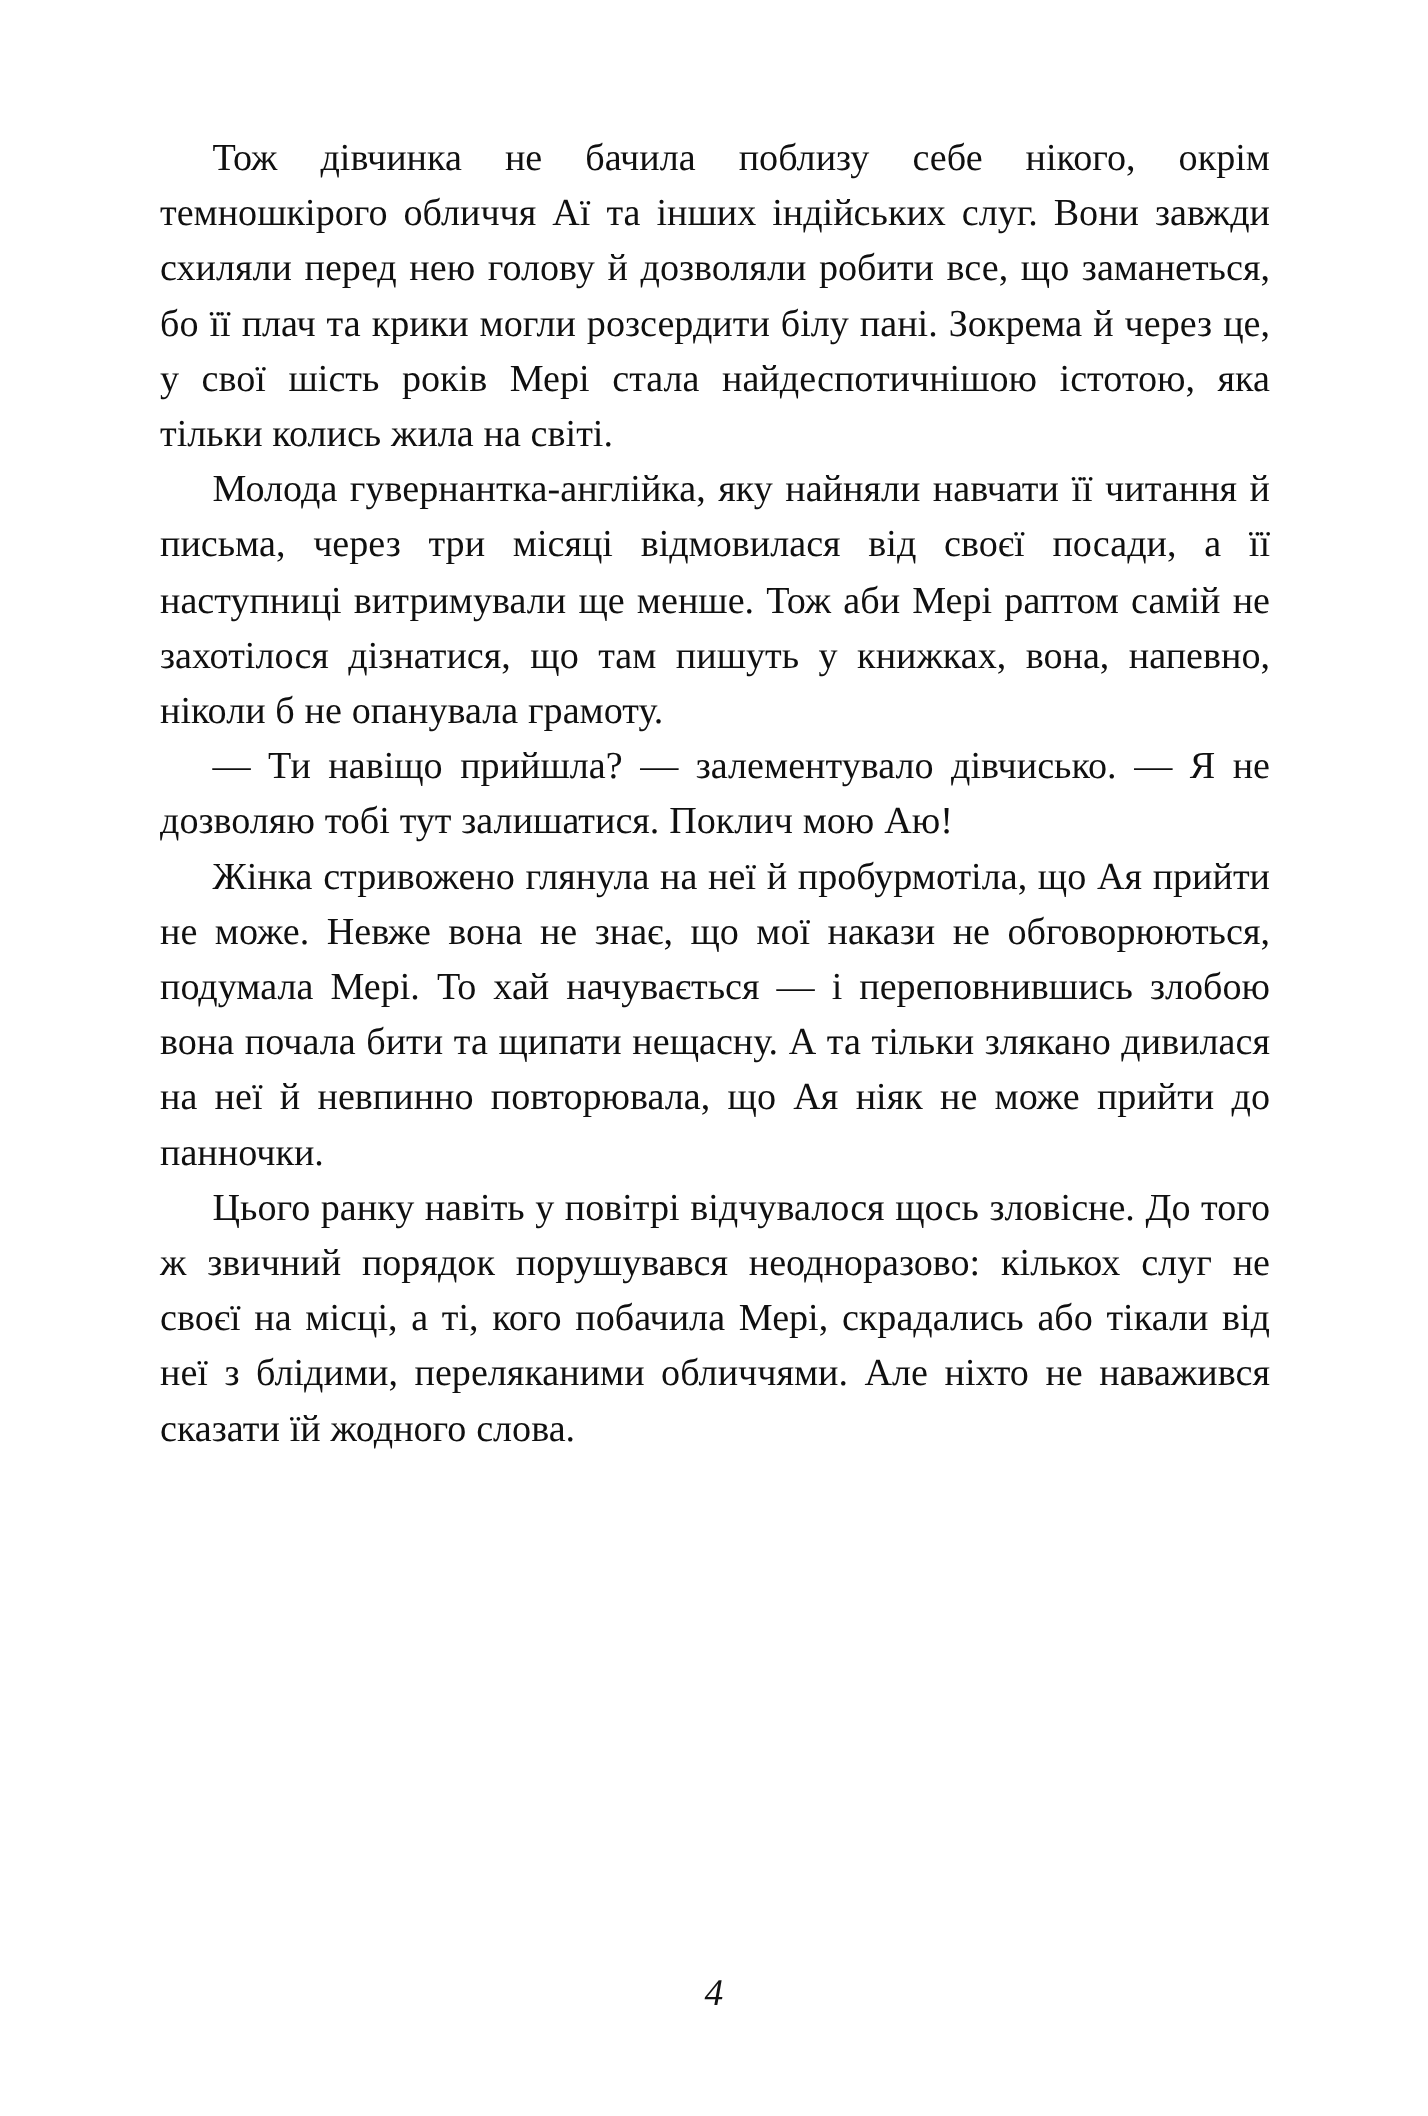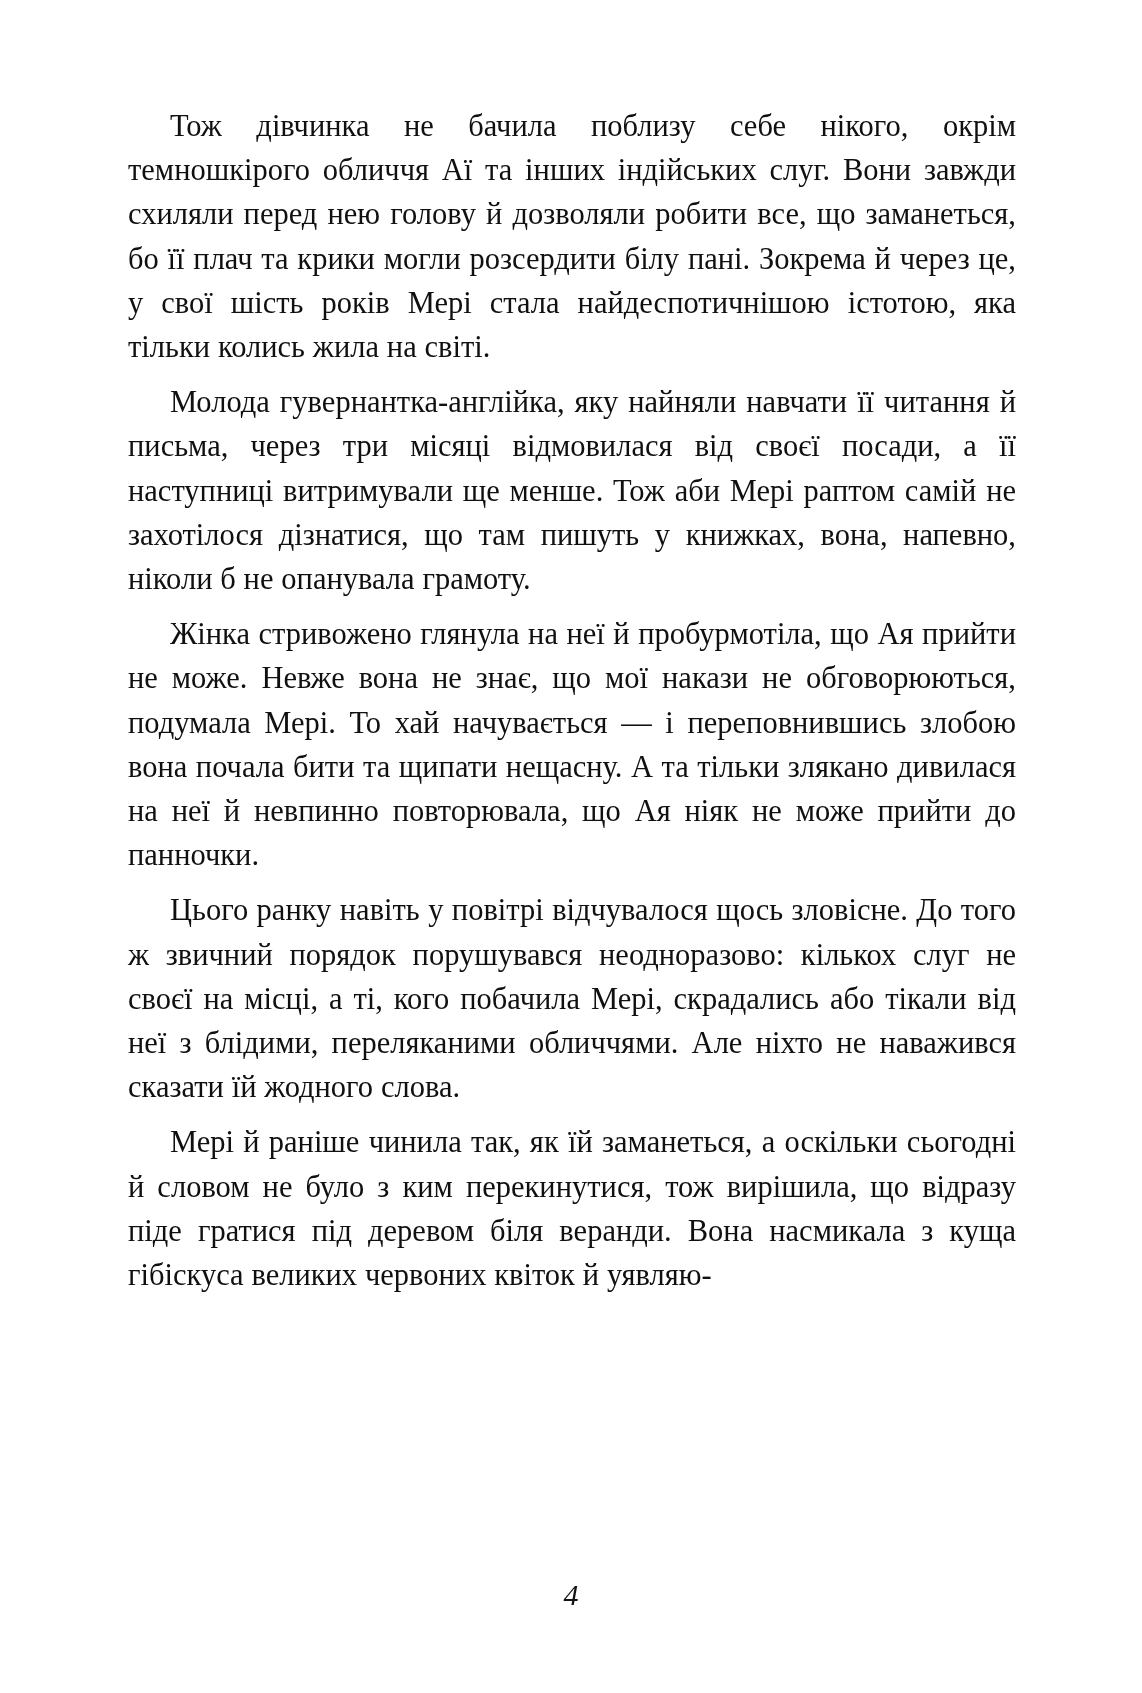--- a/index.html
+++ b/index.html
@@ -36,21 +36,21 @@
     text-align: justify;
     text-align-last: left;
     text-indent: 42px;
     -webkit-hyphens: manual;
     hyphens: manual;
     word-spacing: 0.2px;
   }
 
   
   .para + .para {
-    margin-top: 11px;
+    margin-top: 0;
   }
 
   .page-number {
     position: absolute;
     left: 0;
     right: 0;
     top: 1578px;
     text-align: center;
     font-family: "Liberation Serif", "DejaVu Serif", serif;
     font-style: italic;
@@ -62,20 +62,20 @@
   .para { white-space: normal; }
 </style>
 </head>
 <body>
 
 <div class="page">
 
   <div class="text-column">
     <p class="para">Тож дівчинка не бачила поблизу себе нікого, окрім темношкірого обличчя Аї та інших індійських слуг. Вони завжди схиляли перед нею голову й дозволяли робити все, що заманеться, бо її плач та крики могли розсердити білу пані. Зокрема й через це, у свої шість років Мері стала найдеспотичнішою істотою, яка тільки колись жила на світі.</p>
     <p class="para">Молода гувернантка-англійка, яку найняли навчати її читання й письма, через три місяці відмовилася від своєї посади, а її наступниці витримували ще менше. Тож аби Мері раптом самій не захотілося дізнатися, що там пишуть у книжках, вона, напевно, ніколи б не опанувала грамоту.</p>
+    <p class="para">— Ти навіщо прийшла? — залементувало дівчисько. — Я не дозволяю тобі тут залишатися. Поклич мою Аю!</p>
     <p class="para">Жінка стривожено глянула на неї й пробурмотіла, що Ая прийти не може. Невже вона не знає, що мої накази не обговорюються, подумала Мері. То хай начувається — і переповнившись злобою вона почала бити та щипати нещасну. А та тільки злякано дивилася на неї й невпинно повторювала, що Ая ніяк не може прийти до панночки.</p>
     <p class="para">Цього ранку навіть у повітрі відчувалося щось зловісне. До того ж звичний порядок порушувався неодноразово: кількох слуг не своєї на місці, а ті, кого побачила Мері, скрадались або тікали від неї з блідими, переляканими обличчями. Але ніхто не наважився сказати їй жодного слова.</p>
-    <p class="para">Мері й раніше чинила так, як їй заманеться, а оскільки сьогодні й словом не було з ким перекинутися, тож вирішила, що відразу піде гратися під деревом біля веранди. Вона насмикала з куща гібіскуса великих червоних квіток й уявляю-</p>
   </div>
 
   <div class="page-number">4</div>
 
 </div>
 
 </body></html>

